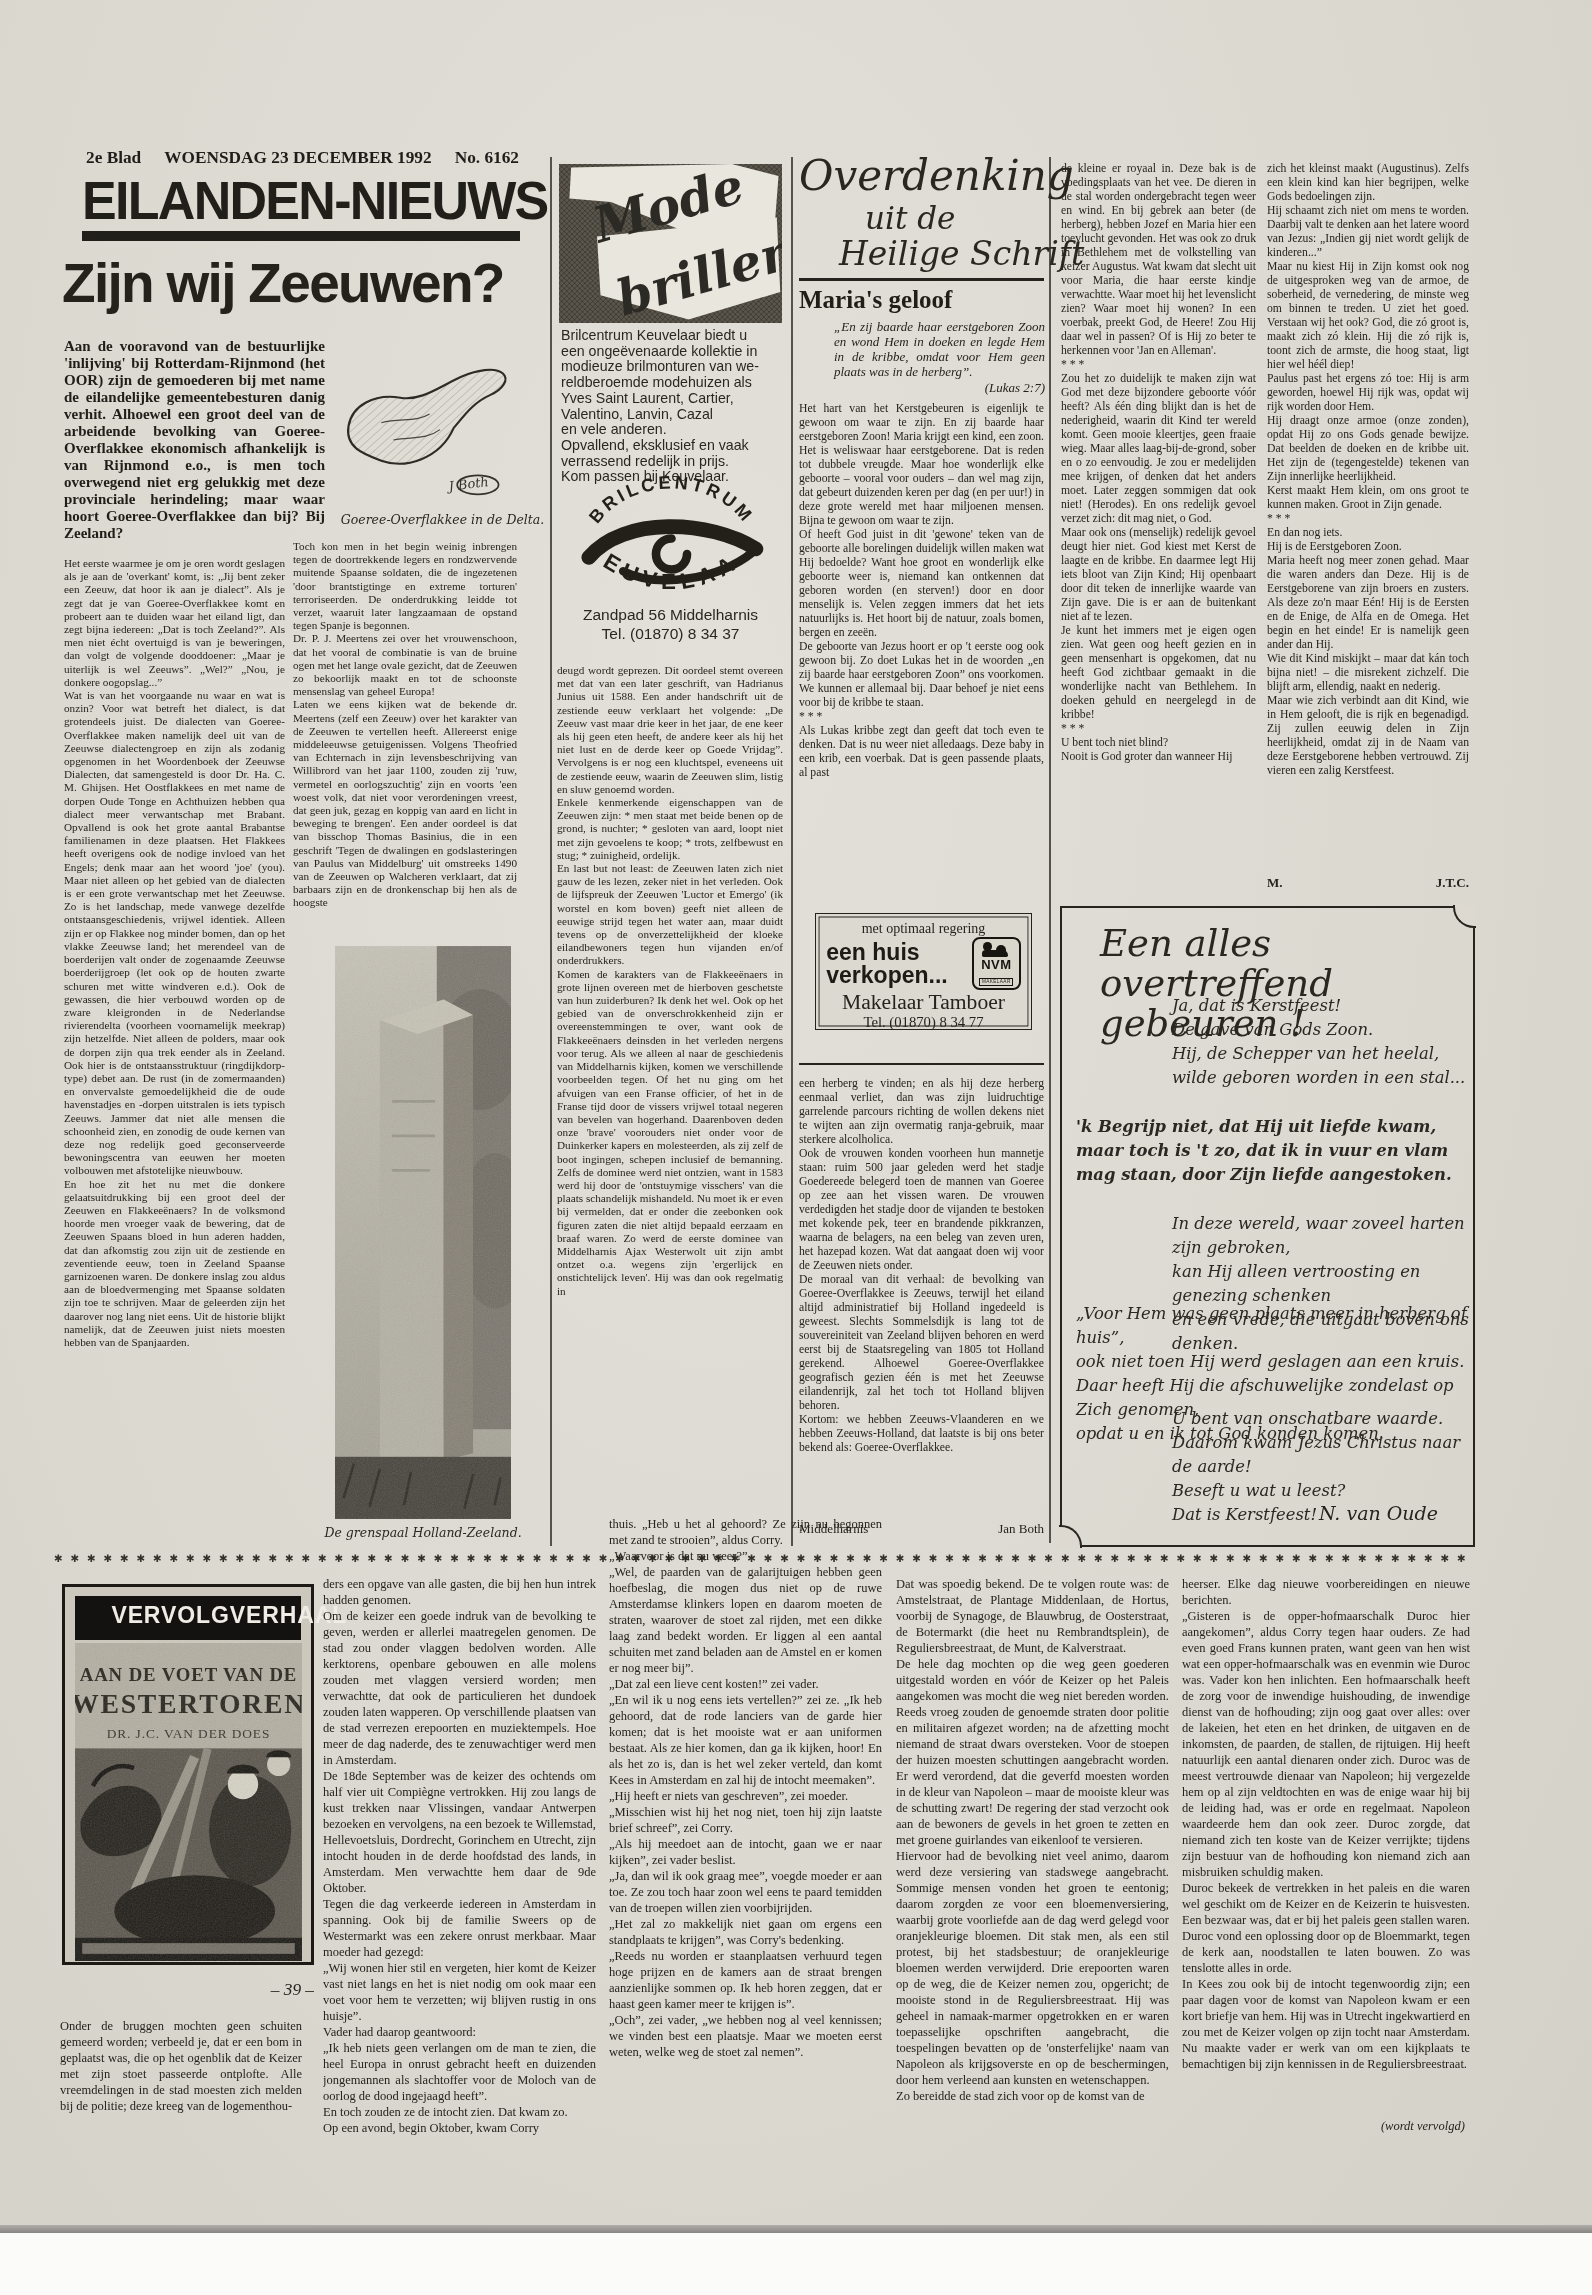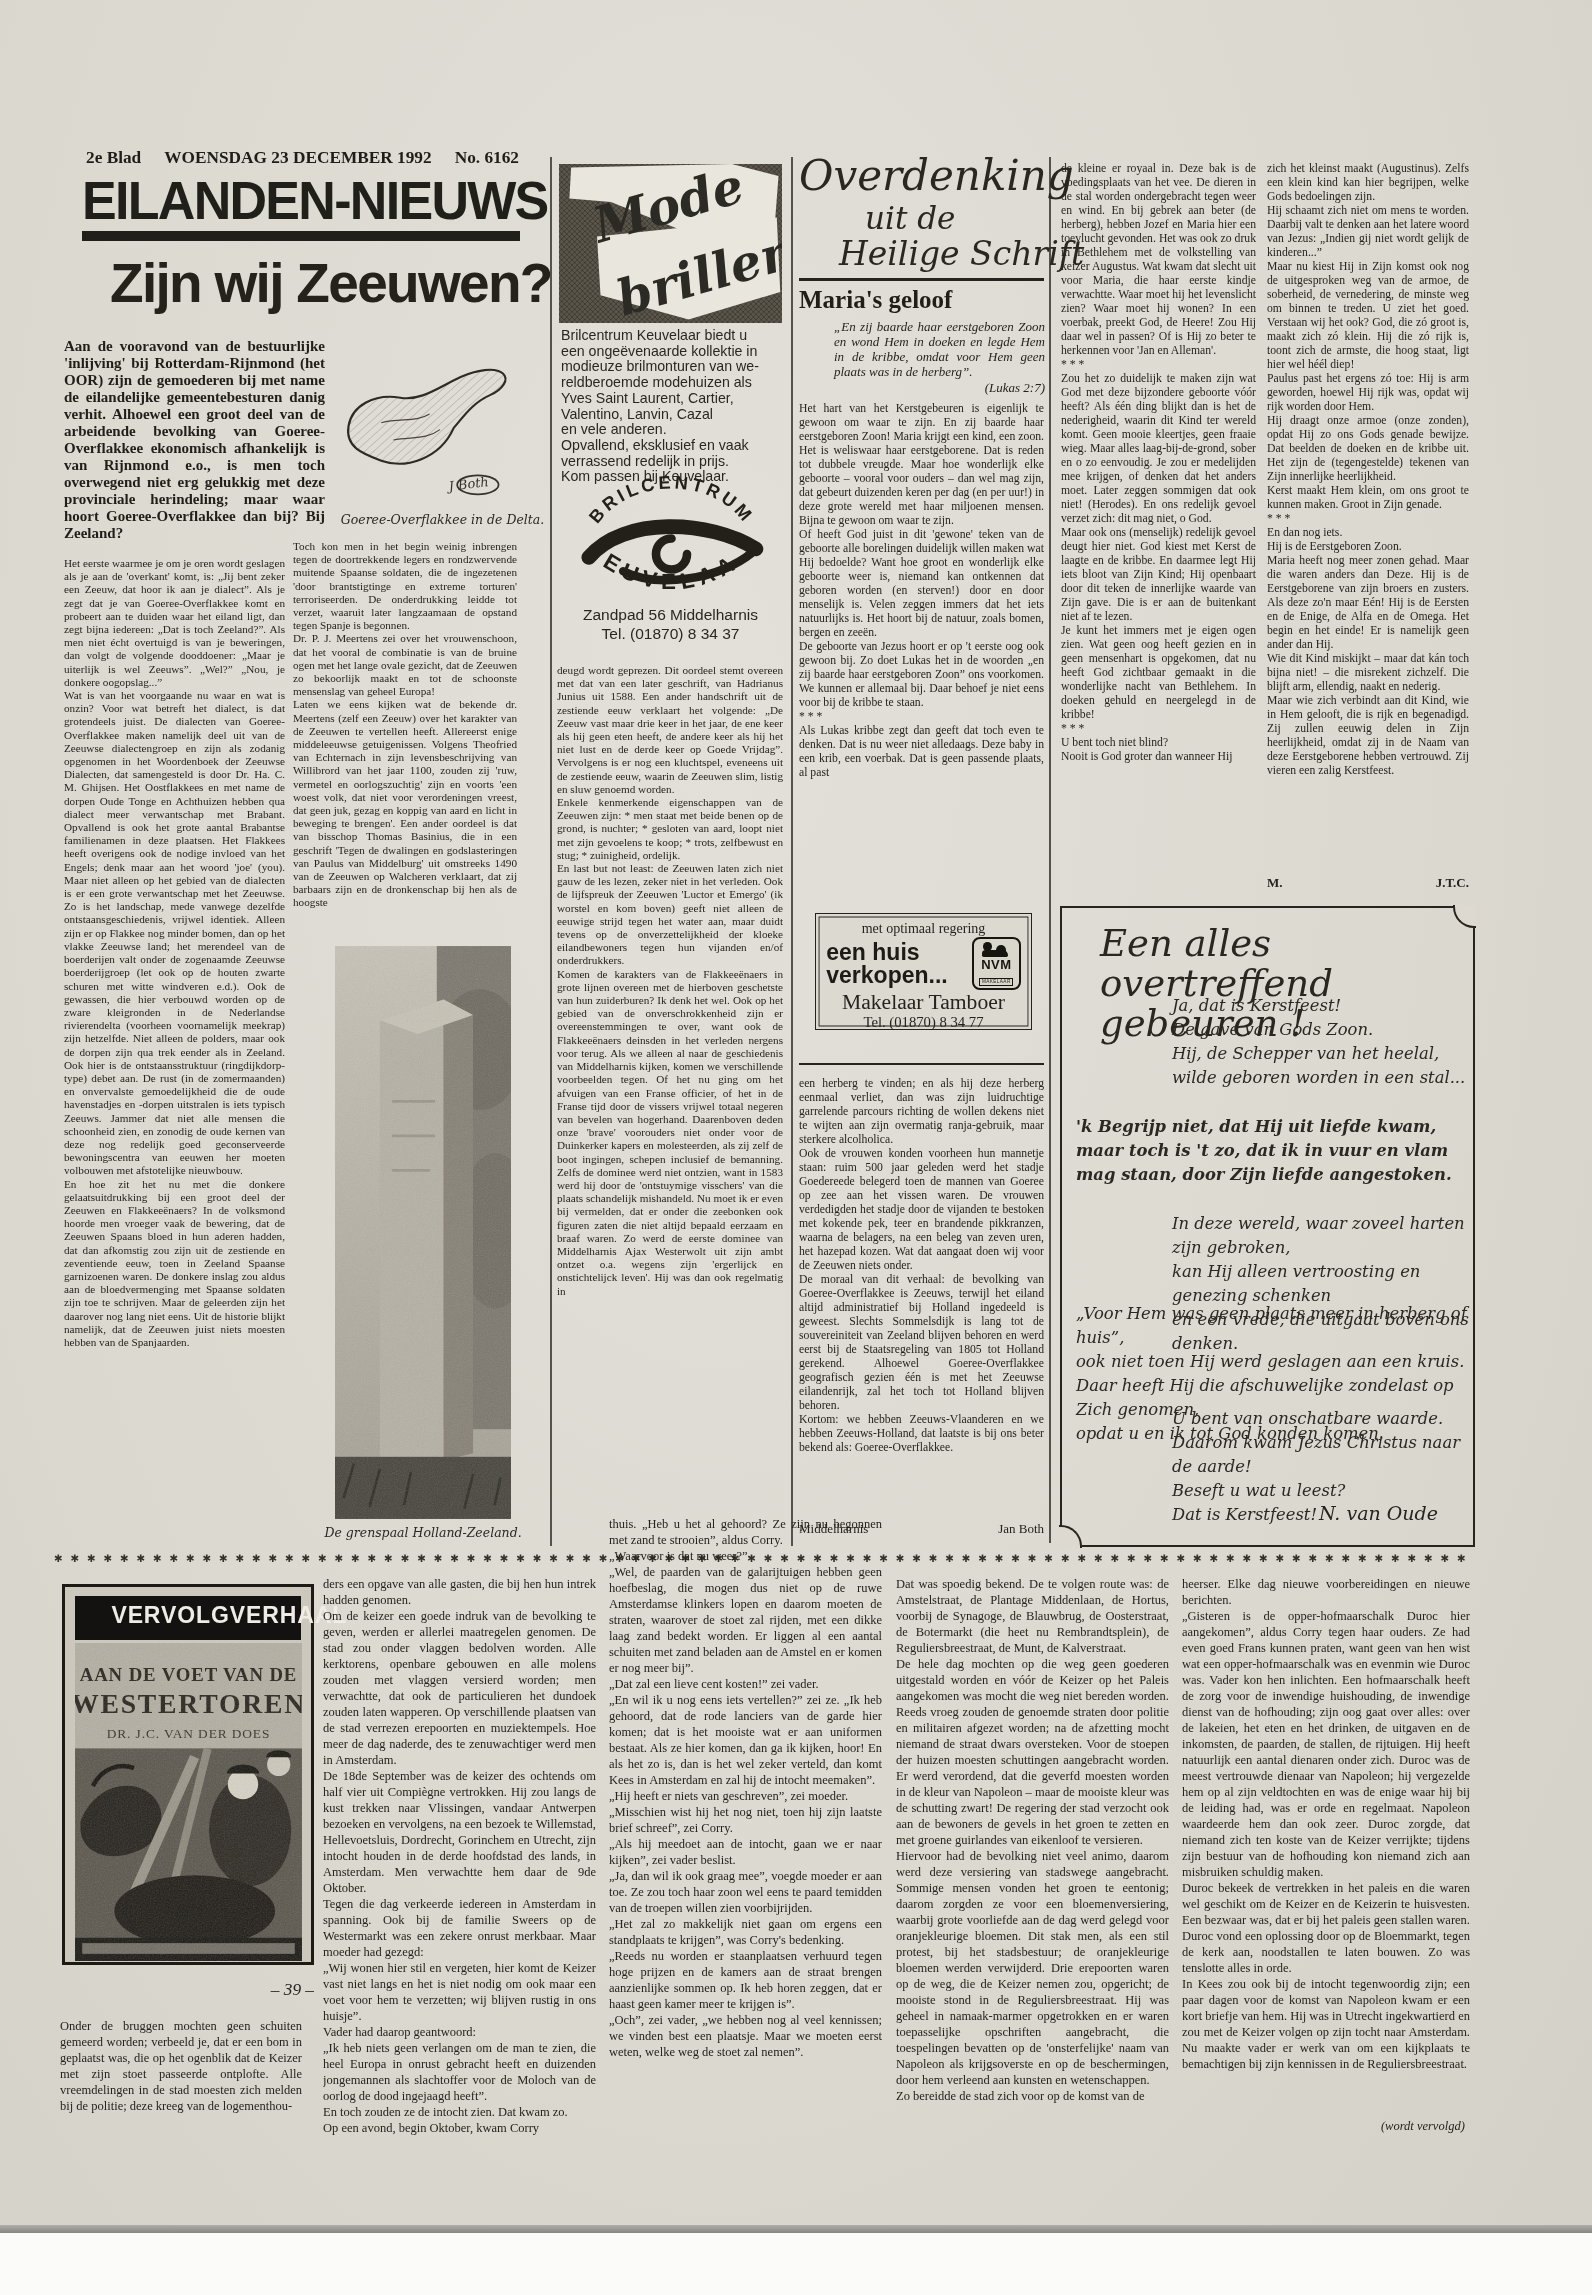--- a/index.html
+++ b/index.html
@@ -9,21 +9,21 @@
   .abs{position:absolute;}
   .body-txt{font:11.2px/13.2px "Liberation Serif",serif;text-align:justify;white-space:pre-line;overflow:hidden;color:#27241f;}
   .ovd-txt{font:11.7px/14px "Liberation Serif",serif;text-align:justify;white-space:pre-line;overflow:hidden;color:#27241f;}
   .serial-txt{font:12.5px/16px "Liberation Serif",serif;text-align:justify;white-space:pre-line;overflow:hidden;color:#26231e;}
   .caption{font:italic 12.5px/14.7px "DejaVu Serif",serif;text-align:center;color:#2b2823;}
   .vrule{position:absolute;width:1.7px;background:#55524b;}
   .hdr-row{left:86px;top:148px;width:433px;display:flex;justify-content:space-between;
            font:bold 17.3px/19px "Liberation Serif",serif;color:#1f1d19;}
   .masthead{left:82px;top:175px;font:800 52px/50px "Liberation Sans",sans-serif;letter-spacing:-1.7px;color:#211f1a;transform:scaleY(1.03);transform-origin:left top;}
   .masthead-bar{left:82px;top:231px;width:438px;height:9.5px;background:#211f1a;}
-  .headline{left:62px;top:255px;width:470px;font:bold 55px/57px "Liberation Sans",sans-serif;letter-spacing:-1.7px;color:#25221c;margin-left:48px;}
+  .headline{left:62px;top:255px;width:470px;font:bold 55px/57px "Liberation Sans",sans-serif;letter-spacing:-1.7px;color:#25221c;}
   .intro{left:64px;top:338px;width:261px;font:bold 15px/17px "Liberation Serif",serif;text-align:justify;color:#211e19;}
   .ad-body{left:561px;top:328px;width:221px;font:14.2px/15.7px "Liberation Sans",sans-serif;color:#2a2722;white-space:pre-line;}
   .ad-addr{left:559px;top:604px;width:223px;text-align:center;font:15.5px/17.3px "Liberation Sans",sans-serif;color:#2a2722;}
   .ovd-t1{left:799px;top:154px;font:italic 42px/43px "DejaVu Serif",serif;color:#2a2620;}
   .ovd-t2{left:865px;top:202px;font:italic 31px/33px "DejaVu Serif",serif;color:#2a2620;}
   .ovd-t3{left:839px;top:236px;font:italic 33px/35px "DejaVu Serif",serif;color:#2a2620;}
   .ovd-rule{left:799px;top:278px;width:245px;height:2.6px;background:#26231e;}
   .ovd-head{left:799px;top:286px;font:bold 25px/27px "Liberation Serif",serif;color:#211e19;}
   .ovd-quote{left:834px;top:319px;width:211px;font:italic 13px/15px "Liberation Serif",serif;text-align:justify;color:#27241f;}
   .ovd-ref{left:834px;top:380px;width:211px;text-align:right;font:italic 13px "Liberation Serif",serif;}

